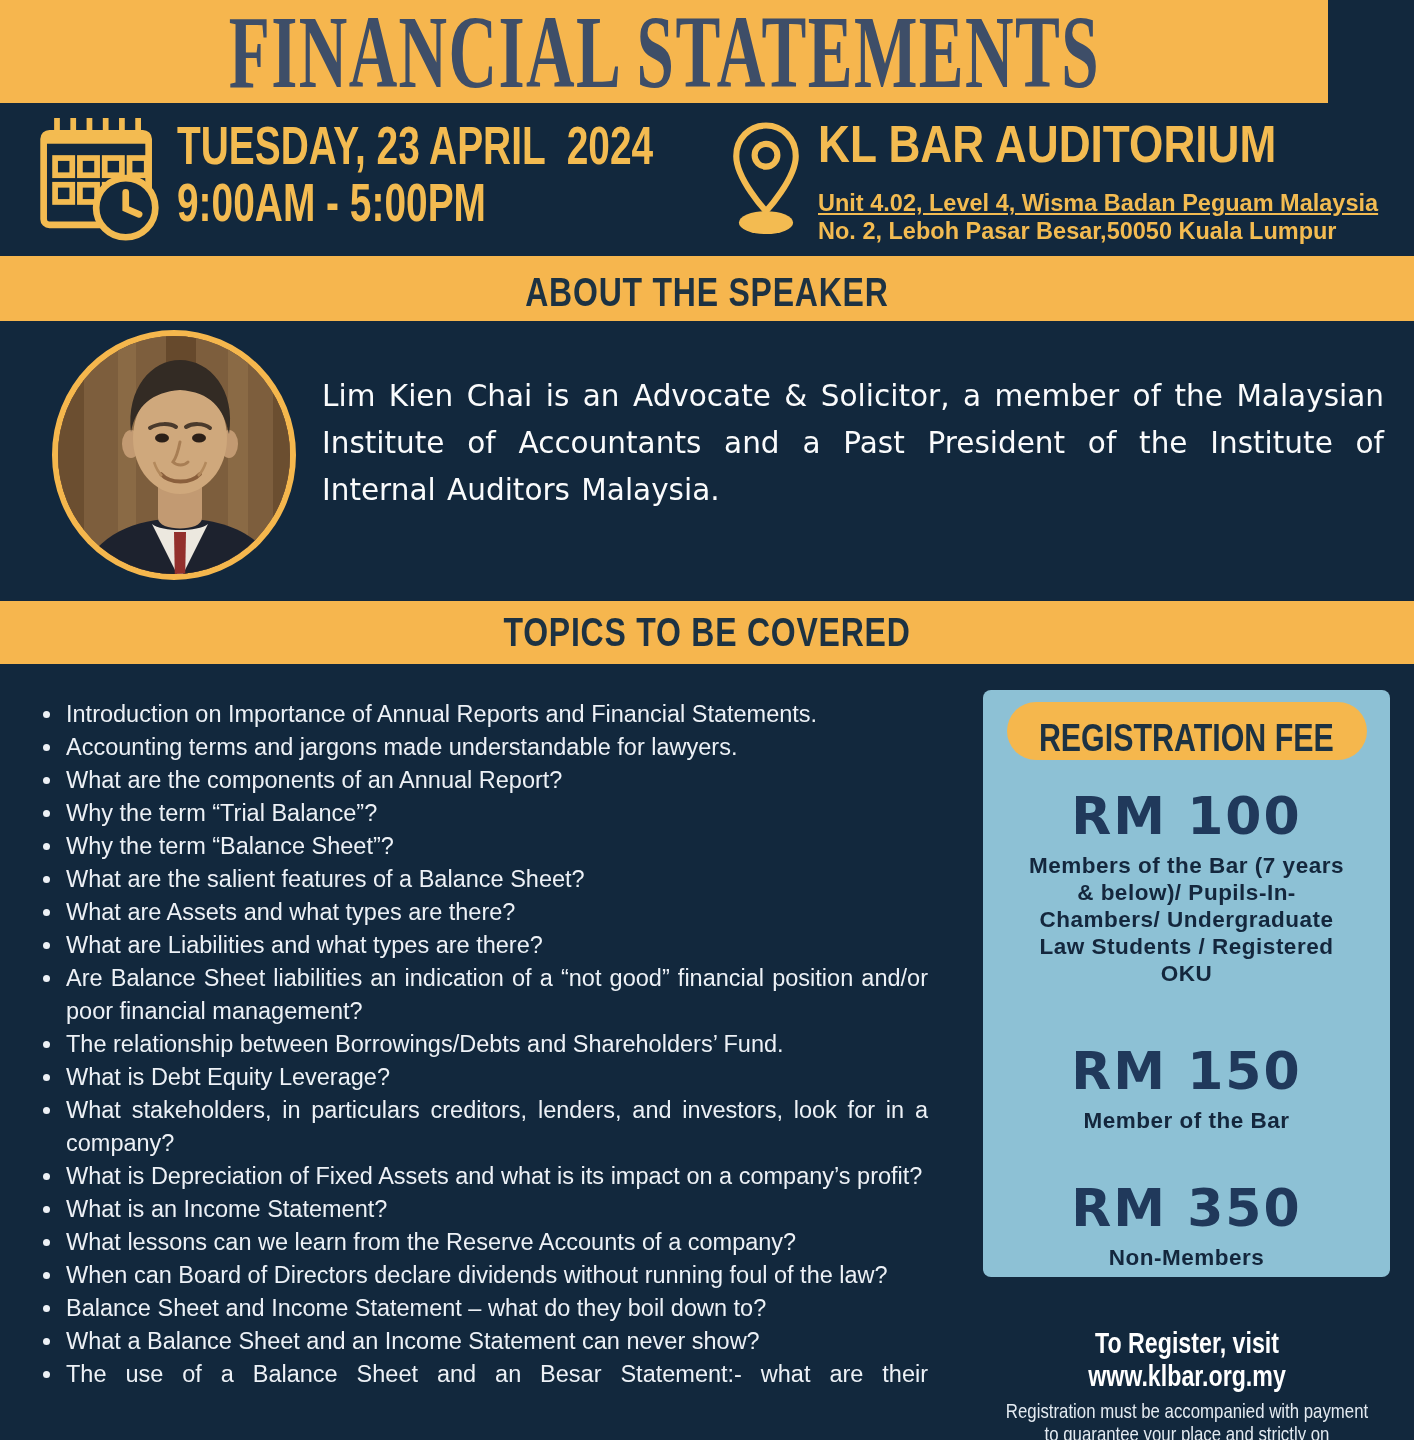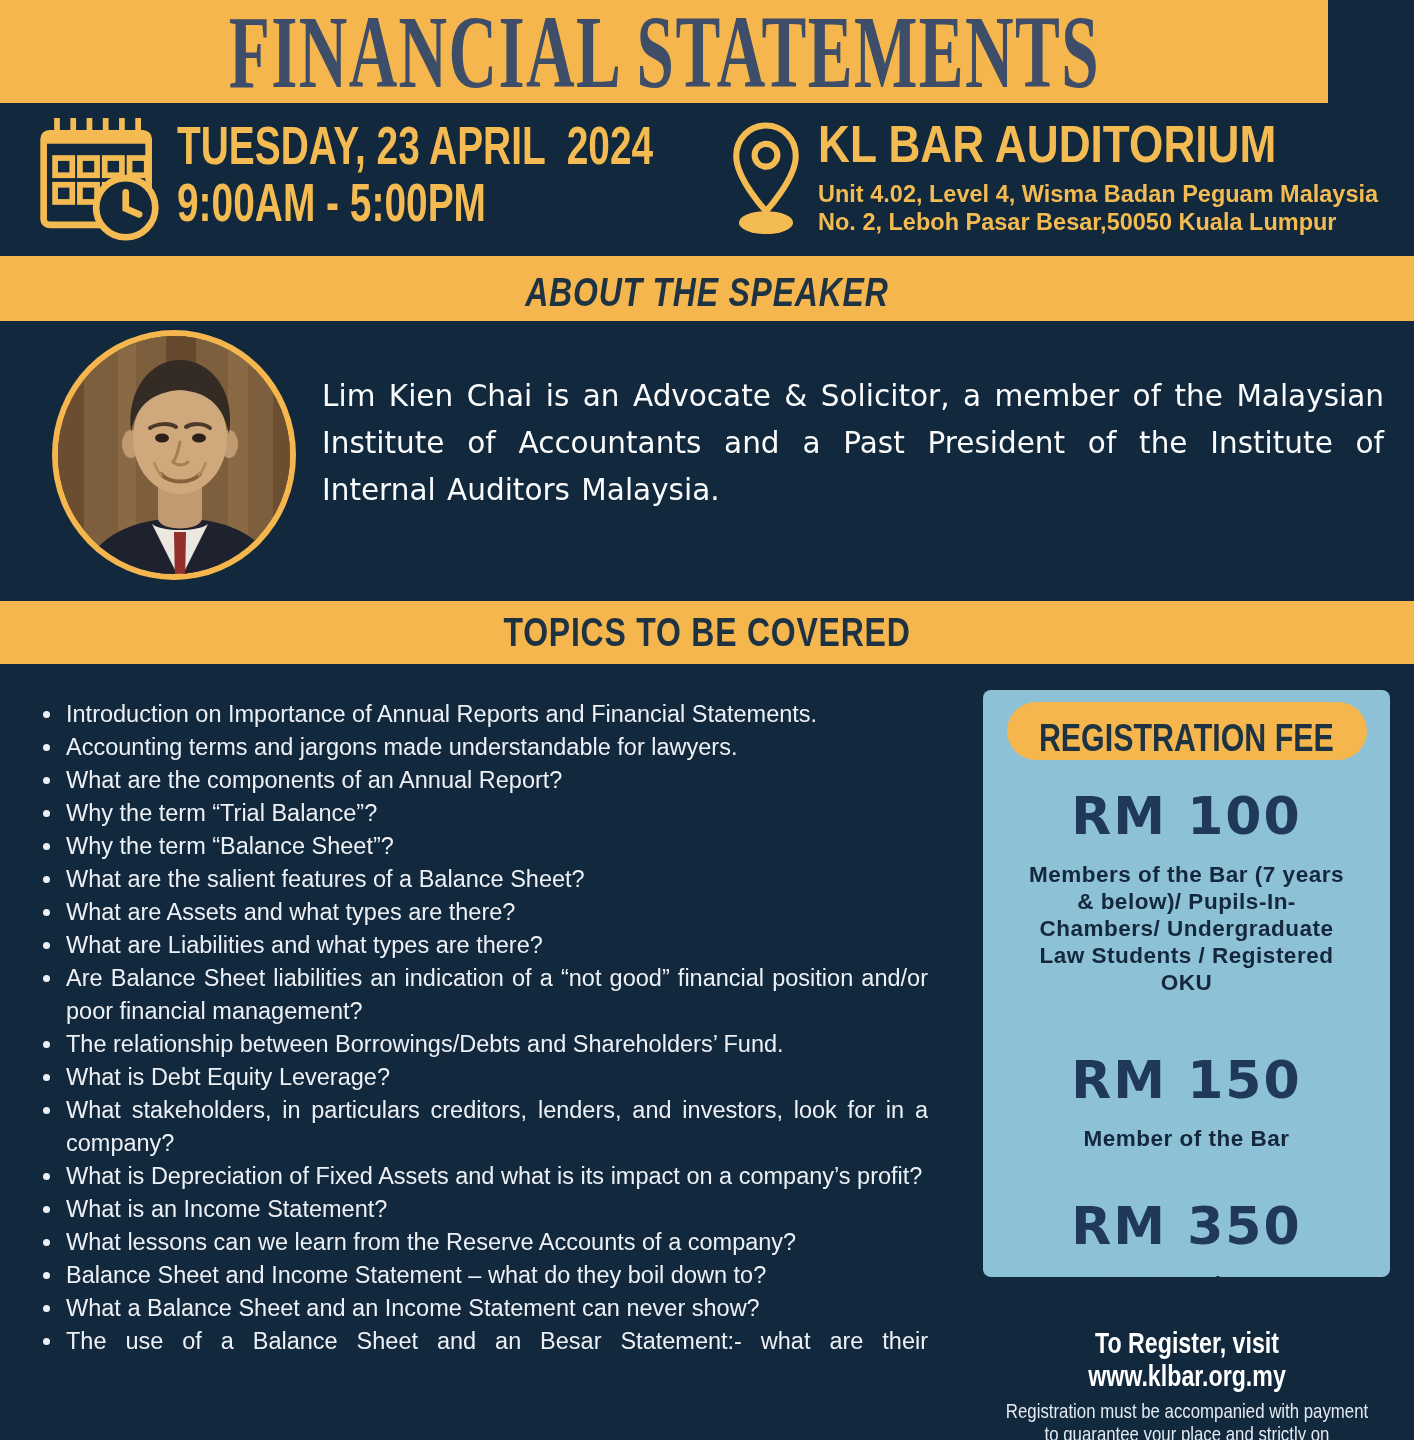--- a/index.html
+++ b/index.html
@@ -27,28 +27,28 @@
   .band-info { position:absolute; top:103px; left:0; width:1414px; height:153px; background:#12283D; }
   .cal-icon { position:absolute; left:36px; top:13px; }
   .date-block { position:absolute; left:177px; top:14px; color:#F3BB51; font-weight:bold; }
   .date-line { font-size:54px; line-height:57px; }
   .date-line .cx { transform:scaleX(.72); }
   .pin-icon { position:absolute; left:724px; top:16px; }
   .venue-block { position:absolute; left:818px; top:14px; color:#F3BB51; }
   .venue-name { font-size:52px; font-weight:bold; line-height:54px; }
   .venue-name .cx { transform:scaleX(.85); }
   .venue-addr { font-size:23.5px; font-weight:bold; line-height:28px; }
-  .venue-addr.first { margin-top:9px; }
+  .venue-addr.first { margin-top:18px;text-decoration:underline; }
 
   
   .band-head {
     position:absolute; left:0; width:1414px; background:#F6B64E;
     display:flex; align-items:center; justify-content:center;
   }
-  .band-about { top:256px; height:72px;font-style:italic; }
+  .band-about { top:256px; height:72px; }
   .band-topics { top:601px; height:63px; }
   .head-text { font-size:41px; font-weight:bold; color:#1D3242; letter-spacing:1px; }
 
   
   .speaker { position:absolute; top:321px; left:0; width:1414px; height:280px; background:#12283D; }
   .photo {
     position:absolute; left:52px; top:9px; width:244px; height:250px;
     border-radius:50%; border:6px solid #F5B74D; overflow:hidden; background:#7d5e3d;
   }
   .bio {
@@ -81,21 +81,21 @@
   .fee-head { font-size:38px; font-weight:bold; color:#1D3242; transform:scaleX(.8); }
   .fee-price {
     font-family:"DejaVu Sans", sans-serif; font-weight:bold; font-size:52px;
     line-height:60px; color:#20395B; letter-spacing:2px;
   }
   .fee-tier.t1 .fee-price { margin-top:26px; }
   .fee-tier.t2 .fee-price { margin-top:54px; }
   .fee-tier.t3 .fee-price { margin-top:44px; }
   .fee-aud {
     font-size:22.5px; font-weight:bold; color:#14273D; line-height:27px;
-    padding:0 36px; margin-top:15px; letter-spacing:.5px;
+    padding:0 36px; margin-top:6px; letter-spacing:.5px;
   }
 
   .register {
     position:absolute; left:960px; top:663px; width:454px; text-align:center;
     transform:scaleX(.8); transform-origin:center top; color:#FFFFFF;
   }
   .reg-cta { font-size:29px; font-weight:bold; margin-bottom:6px; }
   .reg-note { font-size:21px; line-height:23px; color:#E3EAF1; }
 </style>
 </head>
@@ -187,20 +187,21 @@
       <li>What are the salient features of a Balance Sheet?</li>
       <li>What are Assets and what types are there?</li>
       <li>What are Liabilities and what types are there?</li>
       <li>Are Balance Sheet liabilities an indication of a “not good” financial position and/or poor financial management?</li>
       <li>The relationship between Borrowings/Debts and Shareholders’ Fund.</li>
       <li>What is Debt Equity Leverage?</li>
       <li>What stakeholders, in particulars creditors, lenders, and investors, look for in a company?</li>
       <li>What is Depreciation of Fixed Assets and what is its impact on a company’s profit?</li>
       <li>What is an Income Statement?</li>
       <li>What lessons can we learn from the Reserve Accounts of a company?</li>
+      <li>When can Board of Directors declare dividends without running foul of the law?</li>
       <li>Balance Sheet and Income Statement – what do they boil down to?</li>
       <li>What a Balance Sheet and an Income Statement can never show?</li>
       <li class="stretched">The use of a Balance Sheet and an Besar Statement:- what are their</li>
     </ul>
 
     <aside class="fee-box">
       <div class="fee-pill">
         <span class="cx fee-head">REGISTRATION FEE</span>
       </div>
       <div class="fee-tier t1">

